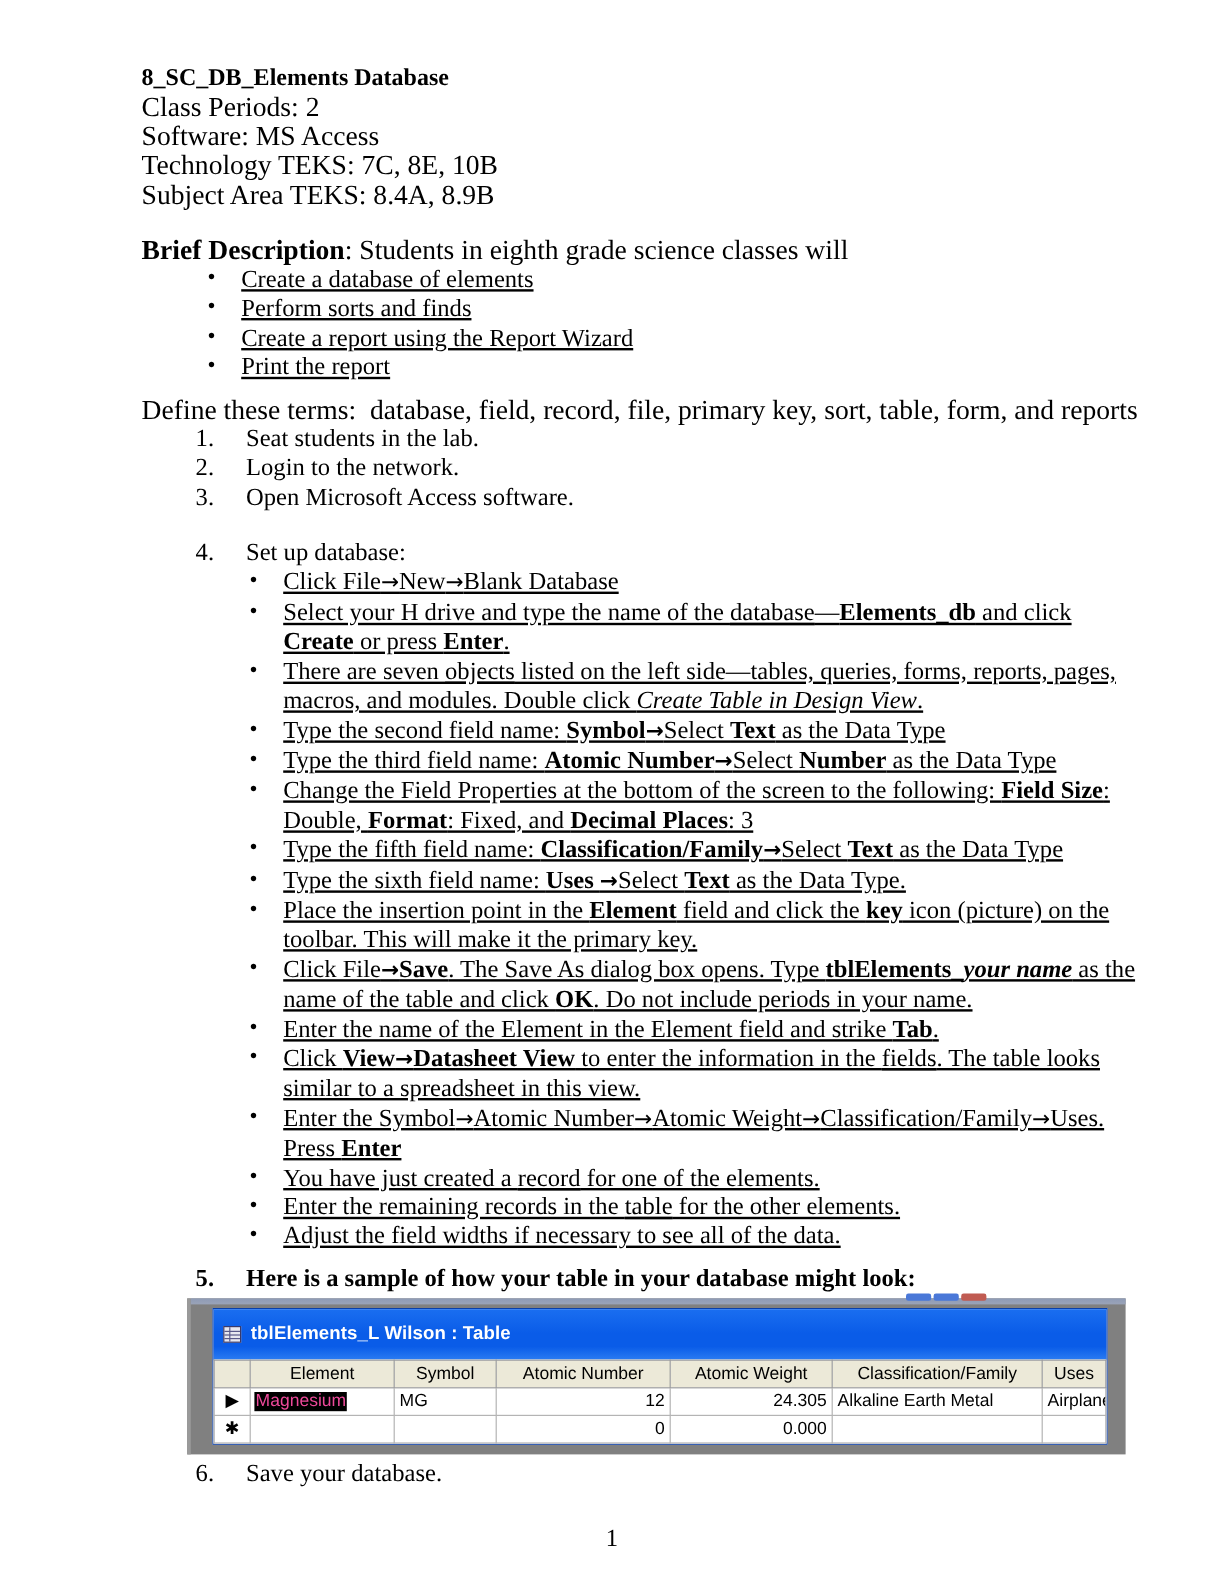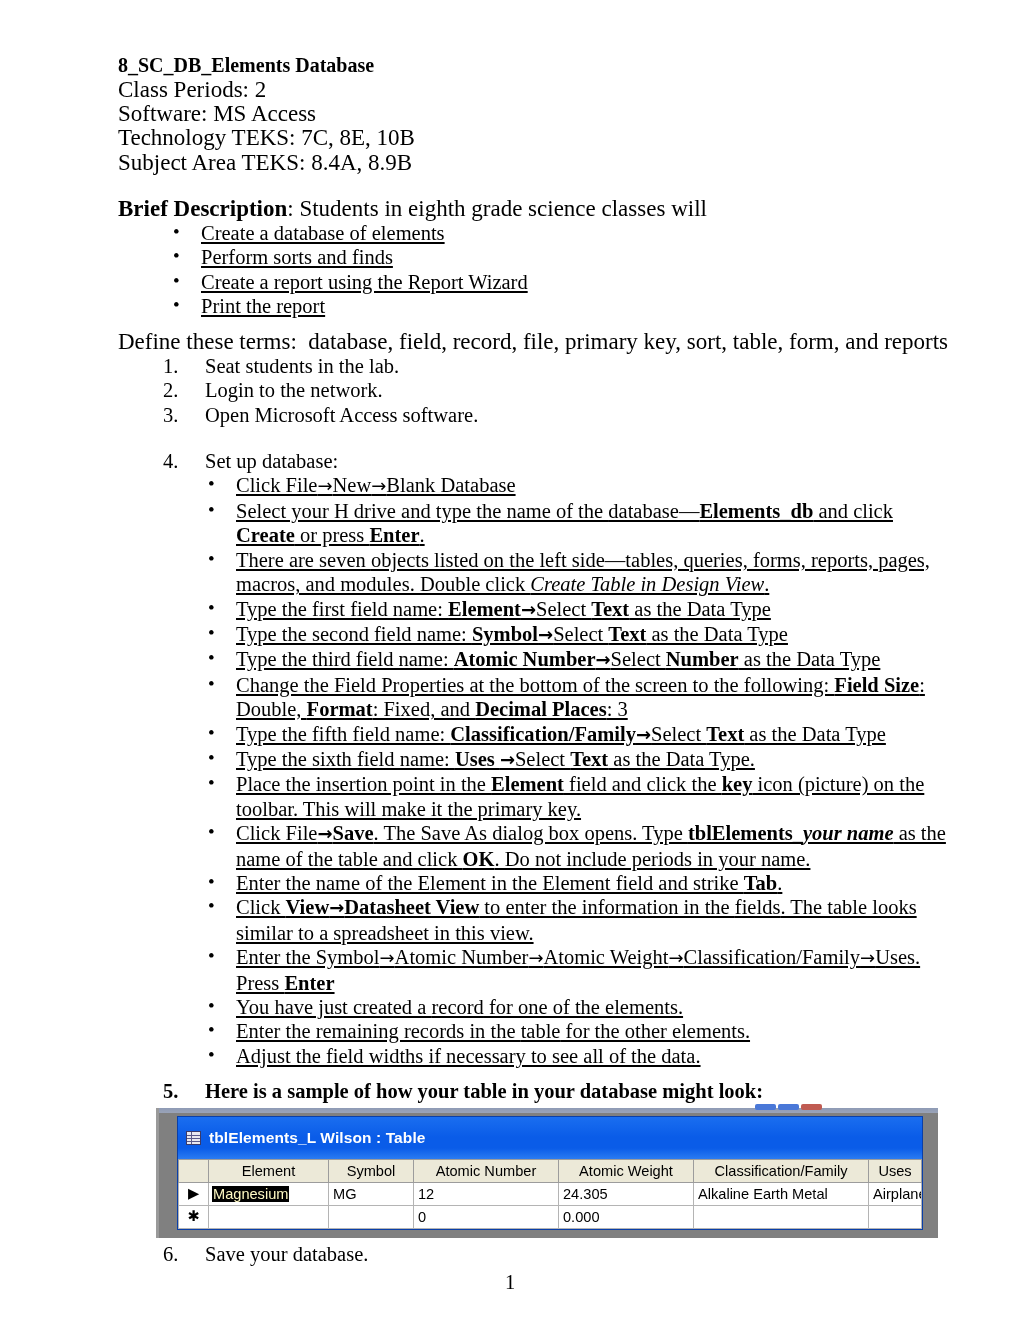--- a/index.html
+++ b/index.html
@@ -196,24 +196,24 @@
     background: #ece9d8;
     text-align: center;
     padding: 0;
   }
   td.sel-col {
     background: #ece9d8;
     font-size: 13px;
     color: #000;
     line-height: 1;
   }
-  .num-cell { }
+  .num-cell { text-align: right; }
   .cell-selected {
     background: #000000;
-    color: #fef9c3;
+    color: #ec4899;
     display: inline-block;
     padding: 0 1px;
     margin: 0 -1px;
   }
   td.el-col { padding-left: 3px; }
 
   .footer-num {
     position: absolute;
     bottom: 26px;
     left: 0;
@@ -262,21 +262,20 @@
   </ol>
 
   <ul class="bullets indent2">
 
     <li><span>Click File</span><span class="arrow">→</span><span>New</span><span class="arrow">→</span><span>Blank Database</span></li>
 
     <li><span>Select your H drive and type the name of the </span><span class="u">database</span><span>—</span><b>Elements_db</b><span> and click </span><b>Create</b><span> or press </span><b>Enter</b><span>.</span></li>
 
     <li><span>There are seven </span><span class="u">objects</span><span> listed on the left side—tables, queries, forms, reports, pages, macros, and modules.  Double click </span><i>Create Table in Design View</i><span>.</span></li>
 
-    <li><span>Type the first field name:  </span><b>Element</b><span class="arrow-b">→</span><span>Select </span><b>Text</b><span> as the Data Type</span></li>
 
     <li><span>Type the second field name:  </span><b>Symbol</b><span class="arrow-b">→</span><span>Select </span><b>Text</b><span> as the Data Type</span></li>
 
     <li><span>Type the third field name:  </span><b>Atomic Number</b><span class="arrow-b">→</span><span>Select </span><b>Number</b><span> as the Data Type</span></li>
 
 
     <li><span>Change the Field Properties at the bottom of the screen to the following:  </span><b>Field Size</b><span>: Double, </span><b>Format</b><span>:  Fixed, and </span><b>Decimal Places</b><span>:  3</span></li>
 
     <li><span>Type the fifth field name:  </span><b>Classification/Family</b><span class="arrow-b">→</span><span>Select </span><b>Text</b><span> as the Data Type</span></li>
 

